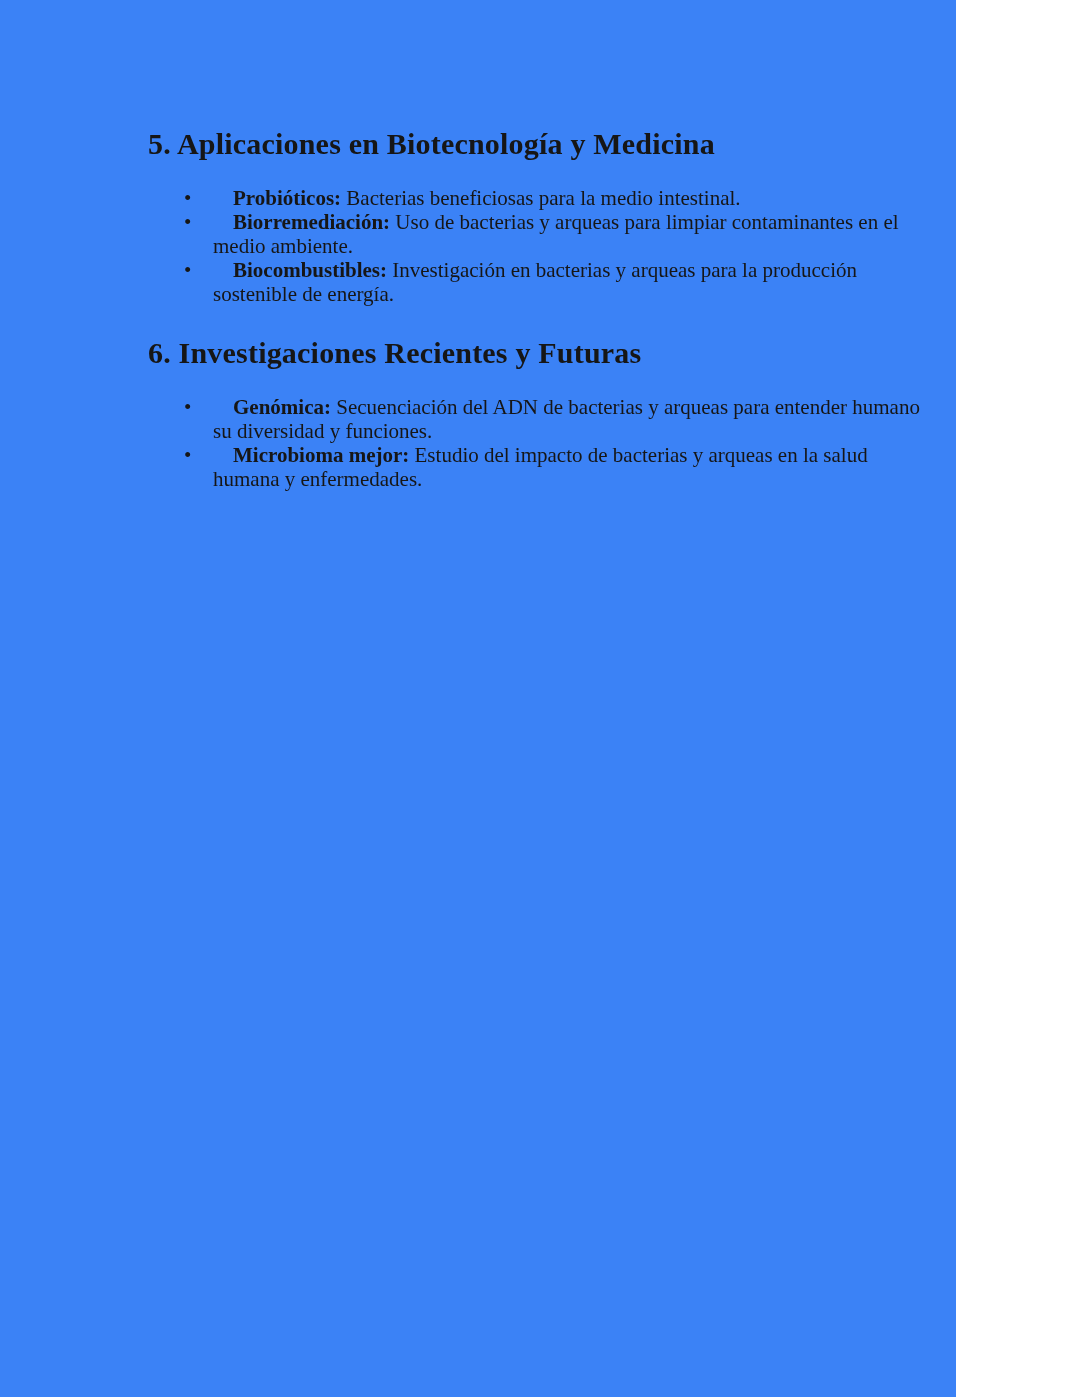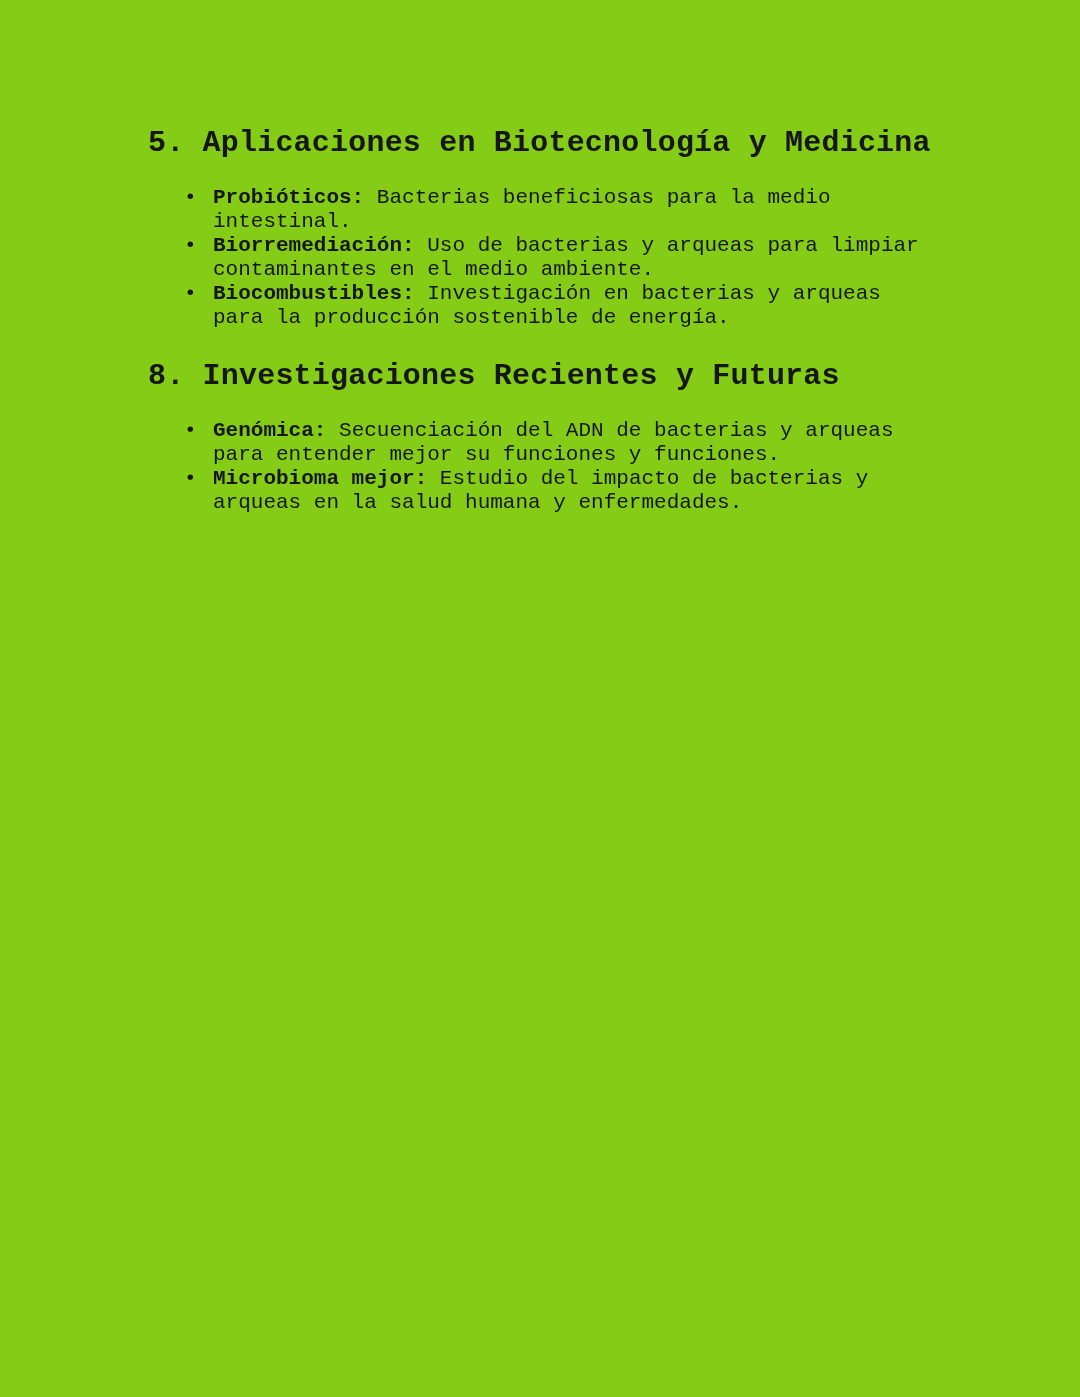--- a/index.html
+++ b/index.html
@@ -2,25 +2,25 @@
 <html><head>
 <meta charset="utf-8">
 <style>
   html, body {
     margin: 0;
     padding: 0;
     background: #ffffff;
   }
   .page {
     position: relative;
-    width: 1080px;
+    width: 956px;
     height: 1397px;
-    background: #84cc16;
+    background: #3b82f6;
     overflow: hidden;
-    font-family: Liberation Mono, monospace;
+    font-family: Liberation Serif, serif;
     color: #161616;
   }
   .content {
     padding: 126px 130px 0 148px;
   }
   .section-heading {
     font-size: 30px;
     line-height: 35px;
     font-weight: 700;
     margin: 0 0 25px 0;
@@ -40,20 +40,21 @@
   }
   .bullet {
     position: absolute;
     left: -29px;
     top: 0;
     font-size: 21px;
     line-height: 24px;
   }
   .term {
     font-weight: 700;
+    margin-left: 20px;
   }
 </style>
 </head>
 <body>
 
 <div class="page">
   <div class="content">
 
     <h2 class="section-heading">5. Aplicaciones en Biotecnología y Medicina</h2>
 
@@ -62,25 +63,25 @@
         <span class="bullet">•</span><span class="term">Probióticos:</span><span> Bacterias beneficiosas para la medio intestinal.</span>
       </li>
       <li class="list-item">
         <span class="bullet">•</span><span class="term">Biorremediación:</span><span> Uso de bacterias y arqueas para limpiar contaminantes en el medio ambiente.</span>
       </li>
       <li class="list-item">
         <span class="bullet">•</span><span class="term">Biocombustibles:</span><span> Investigación en bacterias y arqueas para la producción sostenible de energía.</span>
       </li>
     </ul>
 
-    <h2 class="section-heading">8. Investigaciones Recientes y Futuras</h2>
+    <h2 class="section-heading">6. Investigaciones Recientes y Futuras</h2>
 
     <ul class="bullet-list">
       <li class="list-item">
-        <span class="bullet">•</span><span class="term">Genómica:</span><span> Secuenciación del ADN de bacterias y arqueas para entender mejor su funciones y funciones.</span>
+        <span class="bullet">•</span><span class="term">Genómica:</span><span> Secuenciación del ADN de bacterias y arqueas para entender humano su diversidad y funciones.</span>
       </li>
       <li class="list-item">
         <span class="bullet">•</span><span class="term">Microbioma mejor:</span><span> Estudio del impacto de bacterias y arqueas en la salud humana y enfermedades.</span>
       </li>
     </ul>
 
   </div>
 </div>
 
 </body></html>

